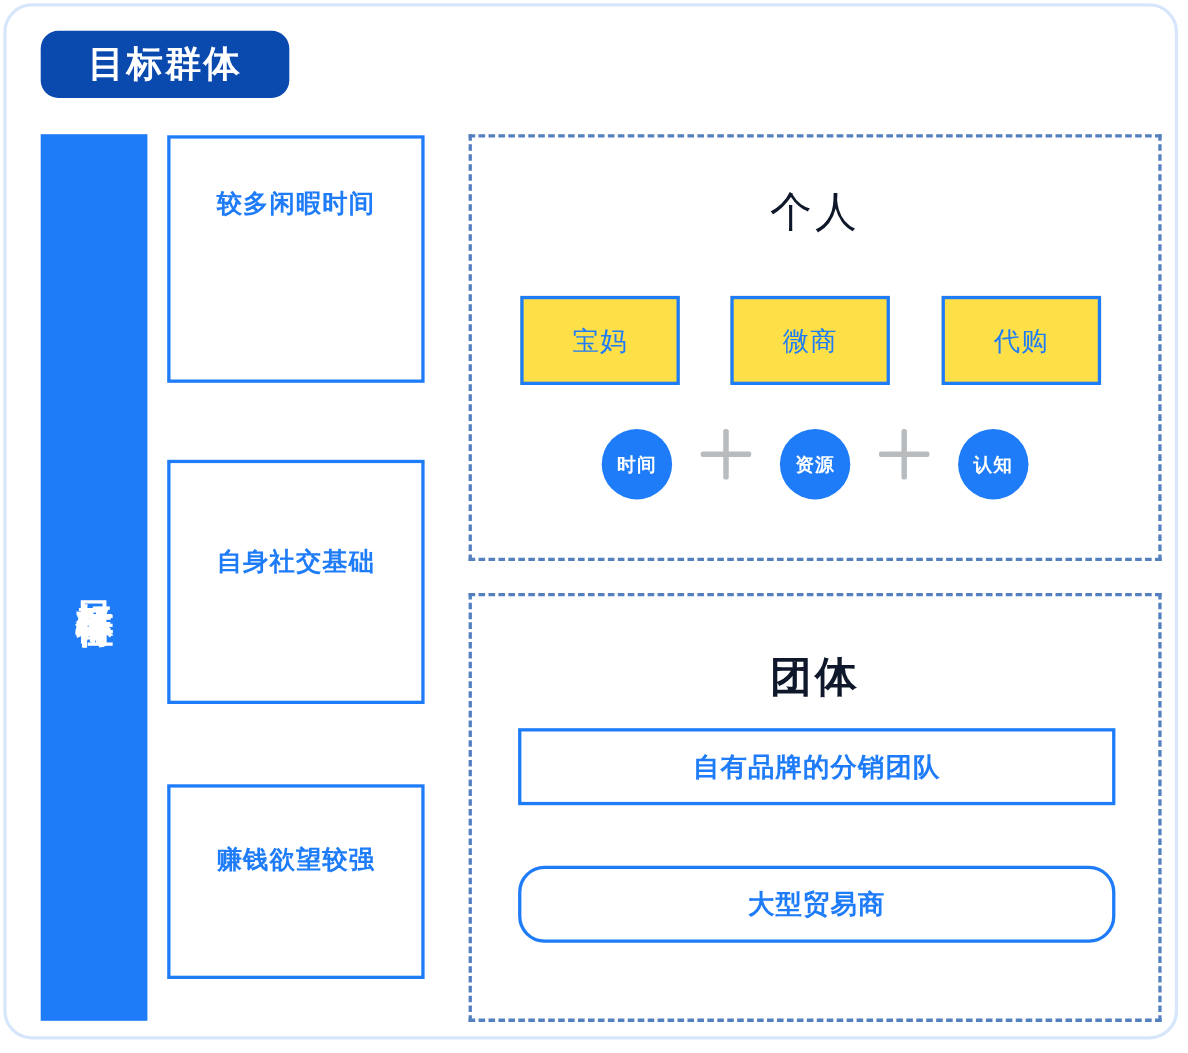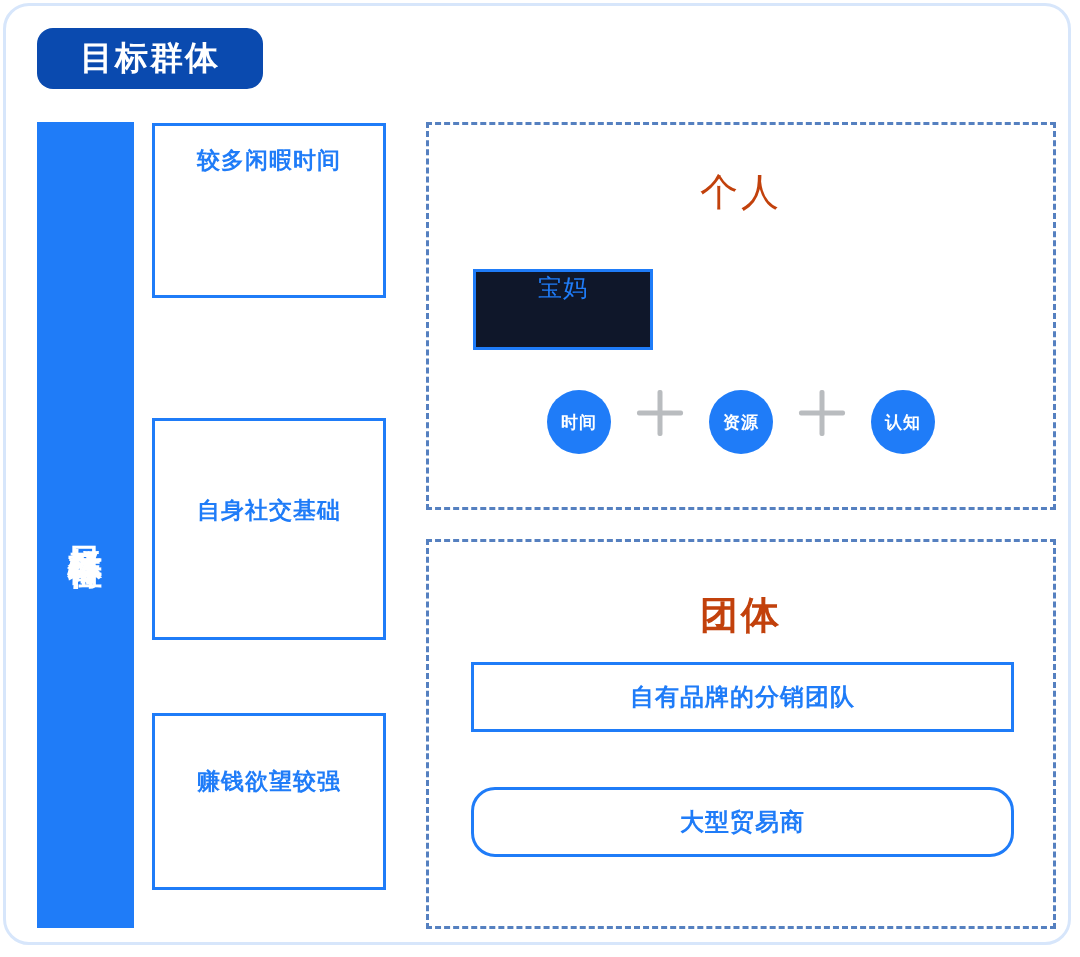--- a/index.html
+++ b/index.html
@@ -76,59 +76,59 @@
     border: 3px solid #1f7cf8;
     background: #ffffff;
     display: flex;
     align-items: center;
     justify-content: center;
     color: #1f7cf8;
     font-size: 23px;
     font-weight: bold;
     letter-spacing: 1px;
   }
-  #trait-box-0 { top: 117px; height: 175px; padding-bottom: 100px; }
+  #trait-box-0 { top: 117px; height: 225px; padding-bottom: 100px; }
   #trait-box-1 { top: 412px; height: 222px; padding-bottom: 38px; }
   #trait-box-2 { top: 707px; height: 177px; padding-bottom: 40px; font-family: Liberation Mono, monospace; }
 
   
   .dashed-panel {
     position: absolute;
     left: 420px;
     width: 630px;
     box-sizing: border-box;
     border: 3px dashed #5580c0;
     background: #ffffff;
   }
   #panel-individual { top: 116px; height: 388px; }
   #panel-group      { top: 533px; height: 390px; }
 
   .panel-heading {
     position: absolute;
     left: 0;
     width: 100%;
     text-align: center;
-    color: #c2410c;
+    color: #0f172a;
     font-size: 38px;
     letter-spacing: 3px;
   }
   #panel-individual .panel-heading { top: 42px; }
   #panel-group .panel-heading      { top: 48px; font-weight: bold; }
 
   
   .role-box {
     position: absolute;
     top: 144px;
-    width: 180px;
+    width: 145px;
     height: 81px;
     box-sizing: border-box;
     border: 3px solid #1f7cf8;
-    background: #0f172a;
-    display: flex;
-    align-items: flex-start;
+    background: #fde047;
+    display: flex;
+    align-items: center;
     justify-content: center;
     color: #1f7cf8;
     font-size: 24px;
     letter-spacing: 1px;
   }
   #role-box-0 { left: 44px; }
   #role-box-1 { left: 235px; }
   #role-box-2 { left: 427px; }
 
   
@@ -222,20 +222,26 @@
   </div>
   <div class="trait-box" id="trait-box-2">
     <span>赚钱欲望较强</span>
   </div>
 
   <div class="dashed-panel" id="panel-individual">
     <div class="panel-heading">个人</div>
 
     <div class="role-box" id="role-box-0">
       <span>宝妈</span>
+    </div>
+    <div class="role-box" id="role-box-1">
+      <span>微商</span>
+    </div>
+    <div class="role-box" id="role-box-2">
+      <span>代购</span>
     </div>
 
     <div id="equation-row">
       <div class="equation-circle">
         <span>时间</span>
       </div>
       <div class="equation-plus"></div>
       <div class="equation-circle">
         <span>资源</span>
       </div>

